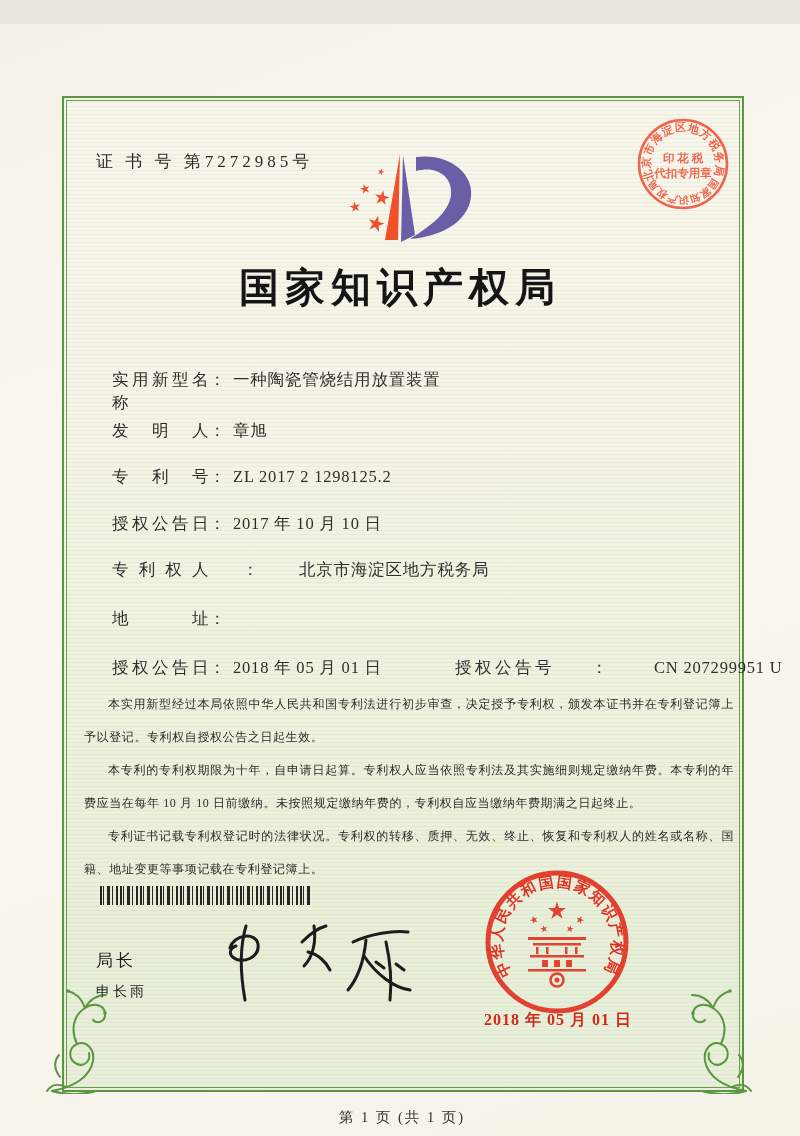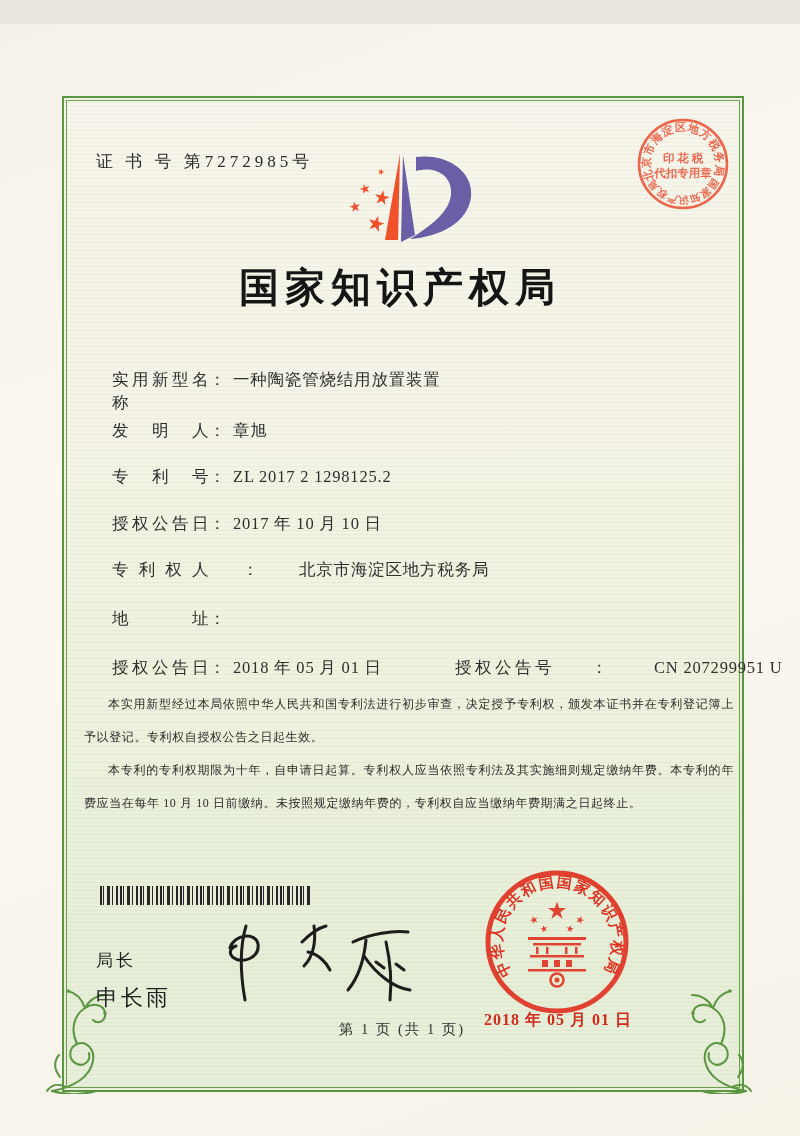--- a/index.html
+++ b/index.html
@@ -24,28 +24,28 @@
   .addr .f-value{width:452px;text-align:justify;}
   .body-text{position:absolute;left:84px;top:664px;width:650px;font-size:12px;
     line-height:33px;color:#2c2c2c;text-align:justify;letter-spacing:0.6px;}
   .body-text p{margin:0;text-indent:2em;}
   .barcode{position:absolute;left:100px;top:862px;width:212px;height:19px;
     background:repeating-linear-gradient(90deg,#262626 0 2px,transparent 2px 3px,
       #262626 3px 4px,transparent 4px 7px,#262626 7px 10px,transparent 10px 12px,
       #262626 12px 13px,transparent 13px 16px,#262626 16px 18px,transparent 18px 20px);}
   .director-title{position:absolute;left:96px;top:925px;font-size:17px;letter-spacing:3px;
     color:#1f1f1f;font-family:"Liberation Sans","DejaVu Sans",sans-serif;}
-  .director-name{position:absolute;left:96px;top:959px;font-size:22px;letter-spacing:3px;
+  .director-name{position:absolute;left:96px;top:959px;font-size:14px;letter-spacing:3px;
     color:#1f1f1f;font-family:Liberation Serif, serif;}
   .signature-svg{position:absolute;left:218px;top:888px;}
   .seal-svg{position:absolute;left:482px;top:845px;}
   .seal-date{position:absolute;left:482px;top:986px;width:152px;text-align:center;
     font-size:16px;color:#d02a1a;letter-spacing:1px;font-weight:700;}
   .stamp-svg{position:absolute;left:625px;top:93px;opacity:0.92;}
-  .footer{position:absolute;left:62px;top:996px;width:680px;text-align:center;
+  .footer{position:absolute;left:62px;top:1084px;width:680px;text-align:center;
     font-size:14.5px;letter-spacing:2px;color:#333;}
   .flourish{position:absolute;top:955px;}
   .flourish.fl-left{left:46px;}
   .flourish.fl-right{left:668px;transform:scaleX(-1);}
 </style>
 </head>
 <body>
 
 <div class="page">
 
@@ -150,20 +150,21 @@
   </div>
   <div class="field-row" style="left:455px;top:632px;gap:39px;">
     <span class="f-label">授权公告号</span>
       <span class="f-colon">：</span>
       <span class="f-value">CN 207299951 U</span>
   </div>
 
   <div class="body-text">
     <p>本实用新型经过本局依照中华人民共和国专利法进行初步审查，决定授予专利权，颁发本证书并在专利登记簿上予以登记。专利权自授权公告之日起生效。</p>
     <p>本专利的专利权期限为十年，自申请日起算。专利权人应当依照专利法及其实施细则规定缴纳年费。本专利的年费应当在每年 10 月 10 日前缴纳。未按照规定缴纳年费的，专利权自应当缴纳年费期满之日起终止。</p>
+    <p>专利证书记载专利权登记时的法律状况。专利权的转移、质押、无效、终止、恢复和专利权人的姓名或名称、国籍、地址变更等事项记载在专利登记簿上。</p>
   </div>
 
   <div class="barcode"></div>
 
   <div class="director-title">局长</div>
   <div class="director-name">申长雨</div>
 
   <svg class="signature-svg" width="200" height="105" viewBox="0 0 200 105">
     <g fill="none" stroke="#1c1c1c" stroke-width="3" stroke-linecap="round" stroke-linejoin="round">
       <path d="M28,14 C22,34 22,60 27,88"></path>

